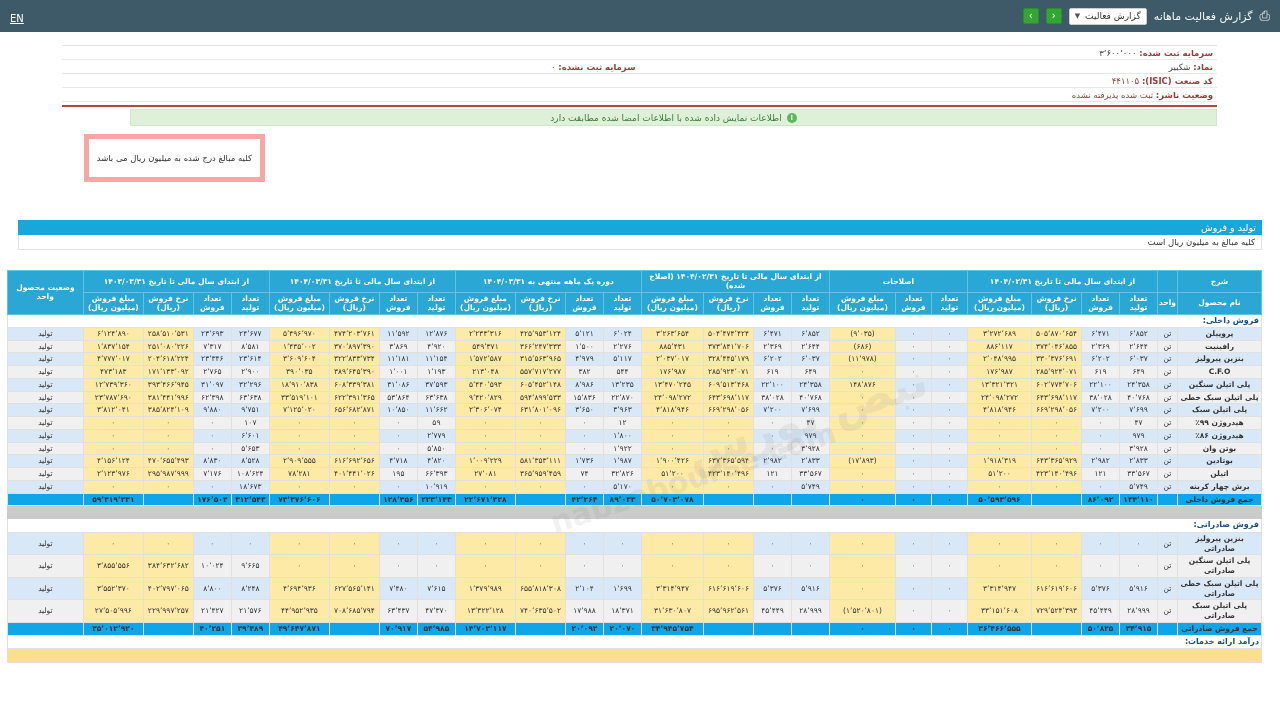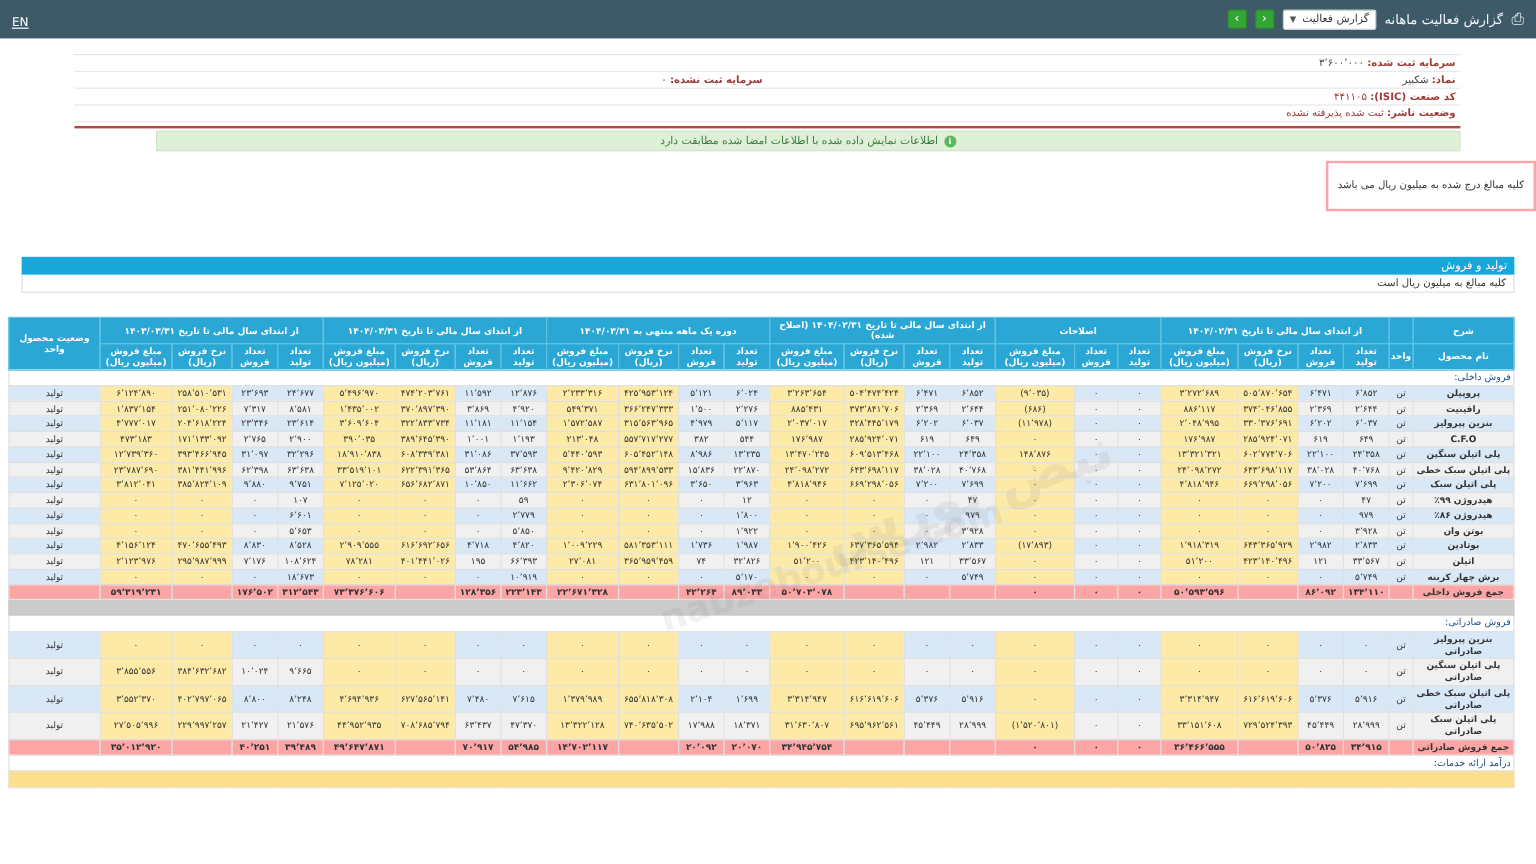--- a/index.html
+++ b/index.html
@@ -23,41 +23,41 @@
   .info-cell { width:50%; font-size:8.5px; padding:1px 4px; }
   .info-label { color:#9e3a3a; font-weight:bold; }
   .info-value { color:#444; }
   .info-value.red { color:#9e3a3a; }
   .red-rule { margin:3px 63px 0 62px; border-top:2px solid #b04a3f; }
   .notice { margin:2px 63px 0 130px; background:#dff0d8; border:1px solid #d0e6c8; color:#3d7a3d;
     font-size:9px; height:17px; display:flex; align-items:center; justify-content:center; gap:5px; }
   .info-ic { display:inline-block; width:10px; height:10px; background:#5cb85c; border-radius:50%;
     color:#fff; font-size:7px; line-height:10px; text-align:center; font-weight:bold; }
   .amounts-box { margin:8px 0 0 0; }
-  .amounts-box span { display:inline-block; border:2px solid #fca5a5; background:#fff;
+  .amounts-box span { display:inline-block; margin-right:1015px; border:5px solid #fca5a5; background:#fff;
     font-size:8.5px; color:#333; padding:14px 8px; white-space:nowrap; }
   
   .section-band { margin:38px 18px 0 18px; background:#18a7d9; color:#fff; font-weight:normal;
     font-size:9.5px; padding:2px 6px; }
   .section-note { margin:0 18px; border:1px solid #e2e2e2; border-top:none; font-size:8.5px;
     color:#333; padding:2px 6px; background:#fff; }
   
   .tbl-wrap { margin:20px 18px 0 18px; position:relative; }
   table.main { width:100%; border-collapse:collapse; table-layout:fixed; direction:rtl; }
   table.main th { background:#2aa7d4; color:#fff; font-size:7.5px; font-weight:bold;
     border:1px solid #62c2e2; padding:1px; text-align:center; vertical-align:middle; line-height:1.25; }
   table.main td { font-size:7.5px; color:#333; border:1px solid #e0e0e0; padding:1px 2px;
     text-align:center; vertical-align:middle; line-height:1.3; word-wrap:break-word; }
   td.namec { text-align:right; color:#17597d; font-weight:bold; }
   td.unitc, td.statc { color:#17597d; }
   tr.row-b > td { background:#d9e8f7; }
   tr.row-w > td { background:#f0f0f0; }
   tr.row-b > td.money, tr.row-w > td.money { background:#fdeaa7; }
-  tr.total-row > td { background:#fca5a5; font-weight:bold; color:#333; }
-  tr.group-row > td { background:#fff; color:#1a4e8a; font-weight:normal; text-align:right; font-size:8px; }
+  tr.total-row > td { background:#0ea5e9; font-weight:bold; color:#333; }
+  tr.group-row > td { background:#fff; color:#1a4e8a; font-weight:bold; text-align:right; font-size:8px; }
   tr.sep-row > td { background:#cbcbcb; height:13px; border-color:#cbcbcb; }
   tr.clip-row > td { background:#fbdf8e; height:14px; }
   td.neg { color:#cc1111;margin-top:48px; }
   
   .wm { position:absolute; color:rgba(120,120,120,0.10); font-weight:bold; pointer-events:none;
     transform:rotate(-18deg); white-space:nowrap; z-index:5; }
 </style>
 </head>
 <body>
 

